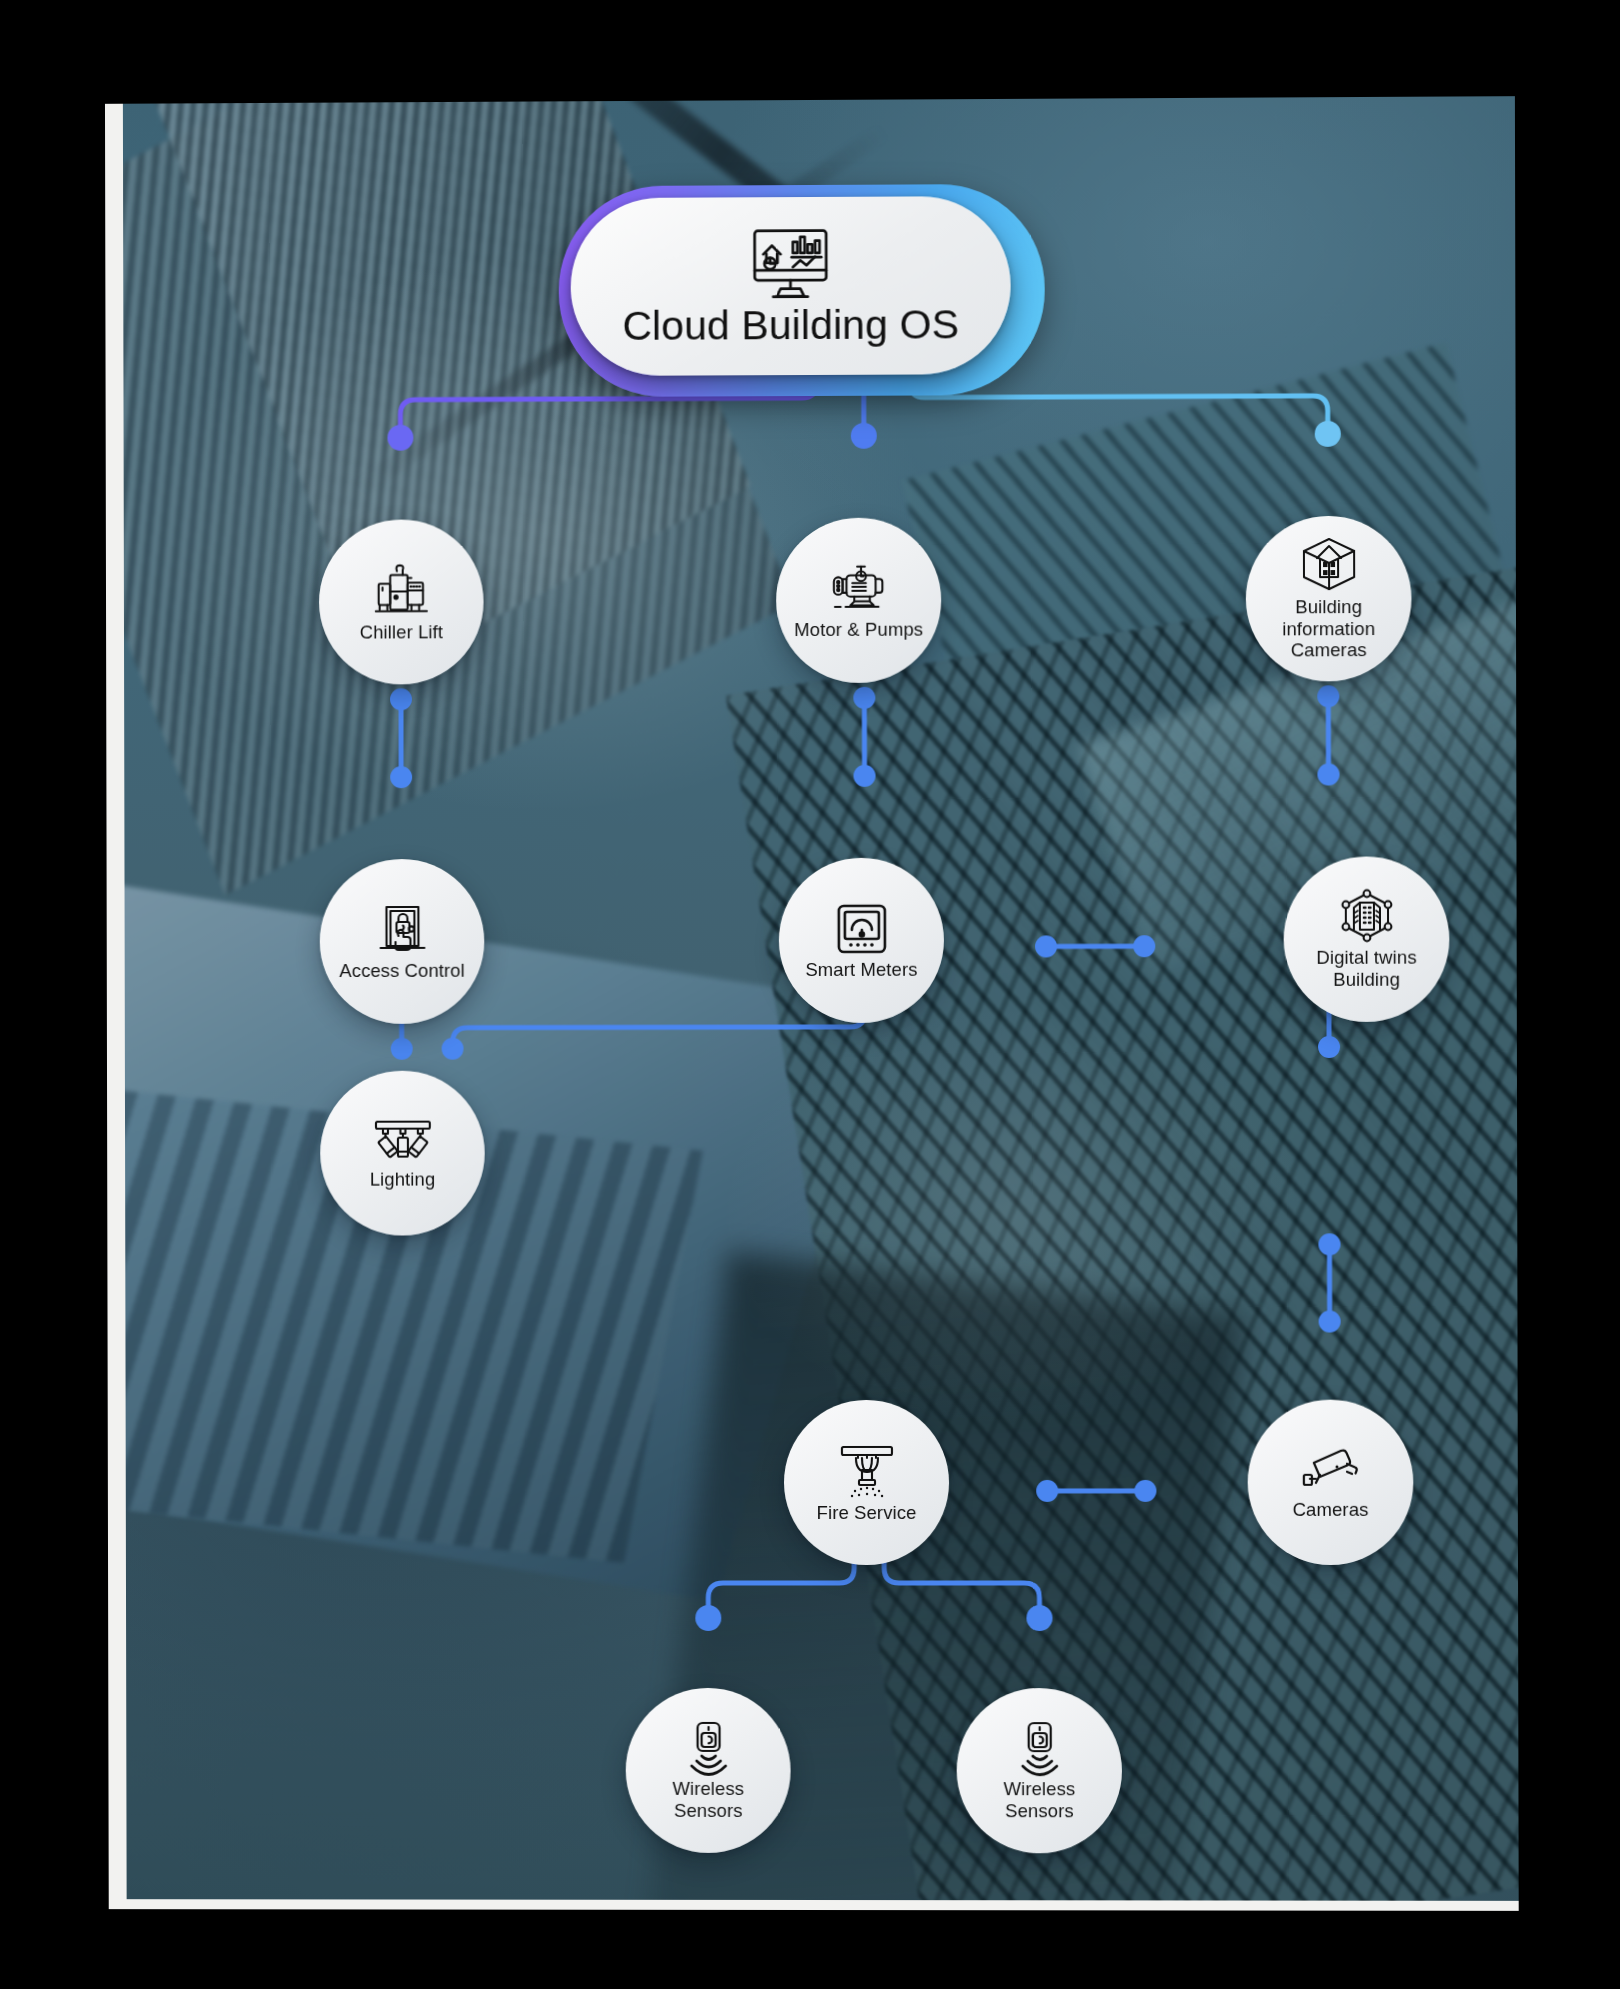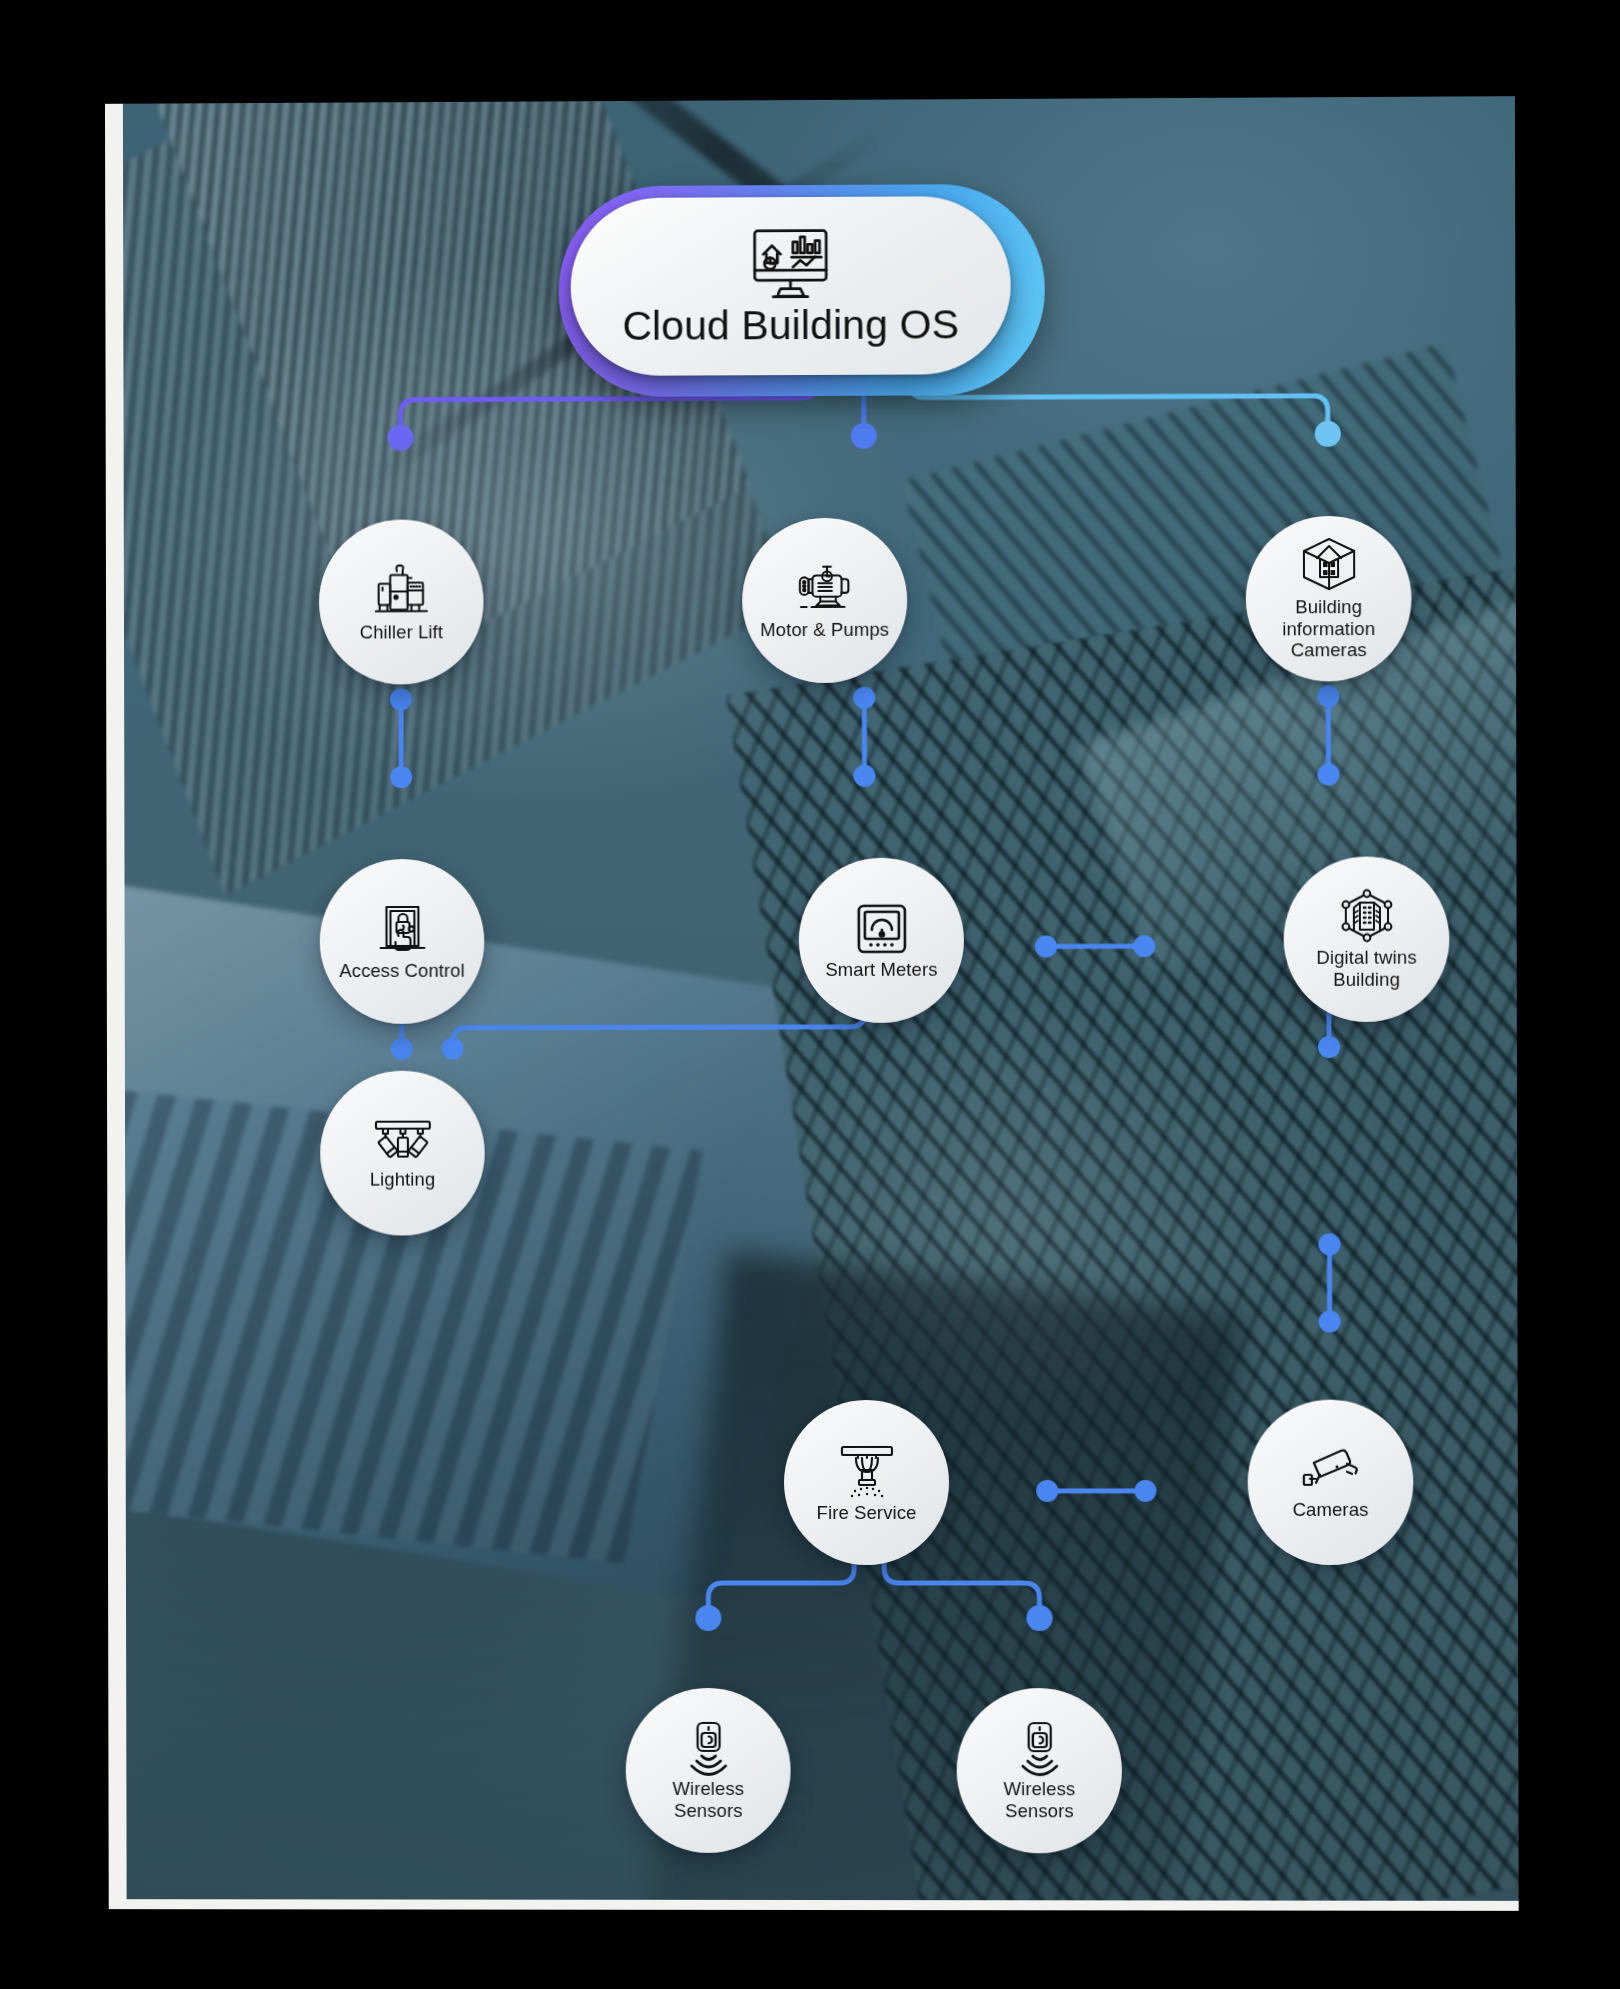--- a/index.html
+++ b/index.html
@@ -285,21 +285,21 @@
           <rect x="8" y="23" width="12" height="22" rx="1.5"></rect>
           <line x1="12" y1="27" x2="12" y2="30"></line>
           <path d="M9 45 v5 M17 45 v5 M42 45 v5 M50 45 v5"></path>
           <line x1="5" y1="51.5" x2="58" y2="51.5"></line>
           <line x1="38" y1="17" x2="42" y2="17"></line>
         </svg>
       </span>
       <span class="nlabel">Chiller Lift</span>
     </div>
 
-    <div class="node" style="left:638px;top:418px">
+    <div class="node" style="left:672px;top:418px">
       <span class="ico">
         <svg width="64" height="56" viewBox="0 0 66 56" fill="none" stroke="#111" stroke-width="2.1" stroke-linecap="round" stroke-linejoin="round">
           <rect x="20" y="14" width="30" height="22" rx="4"></rect>
           <path d="M20 18 h-4 v14 h4"></path>
           <path d="M50 18 h4 q3 0 3 3 v8 q0 3 -3 3 h-4"></path>
           <rect x="7" y="16" width="9" height="18" rx="4.5"></rect>
           <circle cx="11.5" cy="21" r="1.2" fill="#111"></circle>
           <circle cx="11.5" cy="25" r="1.2" fill="#111"></circle>
           <circle cx="11.5" cy="29" r="1.2" fill="#111"></circle>
           <circle cx="35" cy="15" r="5"></circle>
@@ -346,21 +346,21 @@
           <path d="M25 20 v-3.5 a4.5 4.5 0 0 1 9 0 V20"></path>
           <rect x="23" y="20" width="13" height="11" rx="2"></rect>
           <path d="M29.5 23.5 a3 3 0 0 1 0 4"></path>
           <path d="M25 34 q-2-5 1.5-6 t3.5 4 v3 h4 q3 0 3 3 v6 q0 4 -4 4 h-8 q-3 0 -3-3 v-5"></path>
           <line x1="7" y1="46" x2="51" y2="46"></line>
         </svg>
       </span>
       <span class="nlabel">Access Control</span>
     </div>
 
-    <div class="node" style="left:694px;top:758px">
+    <div class="node" style="left:674px;top:758px">
       <span class="ico">
         <svg width="56" height="56" viewBox="0 0 56 56" fill="none" stroke="#111" stroke-width="2.6" stroke-linecap="round" stroke-linejoin="round">
           <rect x="5" y="5" width="46" height="46" rx="5"></rect>
           <rect x="11" y="11" width="34" height="27" rx="2"></rect>
           <path d="M18 29 a10 10 0 0 1 20 0"></path>
           <line x1="28" y1="29" x2="28" y2="34"></line>
           <circle cx="28" cy="33.5" r="2" fill="#111"></circle>
           <circle cx="17" cy="44" r="1.8" fill="#111" stroke="none"></circle>
           <circle cx="24" cy="44" r="1.8" fill="#111" stroke="none"></circle>
           <circle cx="31" cy="44" r="1.8" fill="#111" stroke="none"></circle>

